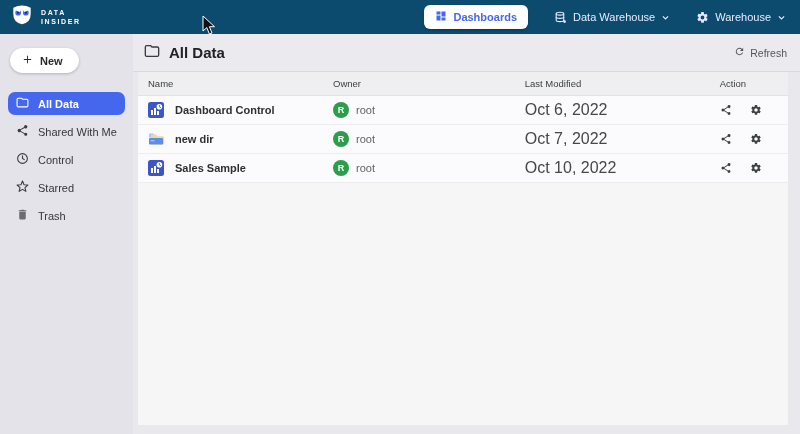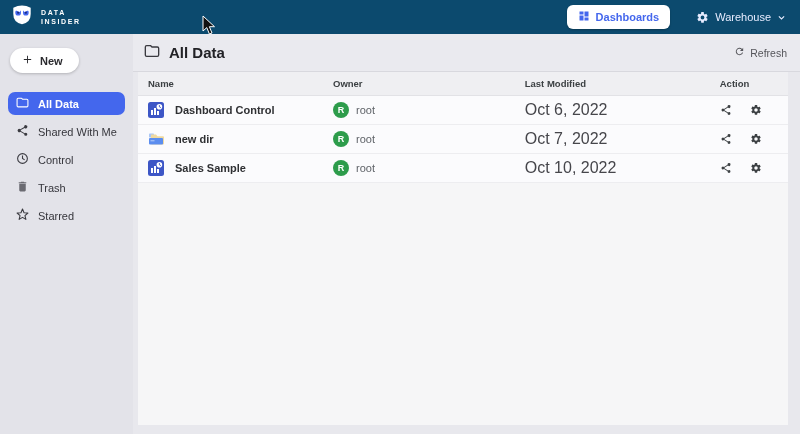--- a/index.html
+++ b/index.html
@@ -49,21 +49,21 @@
     display:flex; align-items:center; padding:0 13px 0 11px;
   }
   .page-title { font-size:15px; font-weight:bold; color:#222226; margin-left:9px; }
   .refresh { margin-left:auto; display:flex; align-items:center; gap:5px;
     font-size:10.5px; color:#55555A; cursor:pointer; }
   .content { flex:1; background:#E8E8ED; padding:0 12px 9px 5px; display:flex; }
   .panel { flex:1; background:#F6F6F7; display:flex; flex-direction:column; }
   
   .thead {
     display:flex; align-items:center; height:24px; background:#EFEFF2;
-    border-bottom:1px solid #E2E2E6; font-size:9.5px; font-weight:bold; color:#3C4043;
+    border-bottom:1px solid #E2E2E6; font-size:9.5px; font-weight:normal; color:#3C4043;
   }
   .trow {
     display:flex; align-items:center; height:29px; background:#FBFBFD;
     border-bottom:1px solid #EDEDF0; cursor:pointer;
   }
   .col-name { flex:0 0 30%; padding-left:10px; display:flex; align-items:center; gap:11px; }
   .col-owner { flex:0 0 29.5%; display:flex; align-items:center; gap:7px; }
   .col-modified { flex:0 0 30%; }
   .col-action { flex:1; display:flex; align-items:center; gap:18px; }
   .name-text { font-size:11px; font-weight:bold; color:#2F3033; }
@@ -103,31 +103,47 @@
     <button class="nav-pill">
       <span>
         <svg width="12" height="12" viewBox="0 0 24 24" fill="#4467ED">
           <path d="M3,3h8v6H3z M13,3h8v10h-8z M3,11h8v10H3z M13,15h8v6h-8z"></path>
         </svg>
       </span>
       <span>Dashboards</span>
     </button>
     <div class="nav-link">
       <span>
-        <svg width="13" height="13" viewBox="0 0 24 24" fill="#E7ECFF">
-          <path d="M19.14,12.94a7.43,7.43,0,0,0,.06-.94,7.43,7.43,0,0,0-.06-.94l2-1.58a.5.5,0,0,0,.12-.64l-1.92-3.32a.5.5,0,0,0-.61-.22l-2.39,1a7.28,7.28,0,0,0-1.62-.94l-.36-2.54A.5.5,0,0,0,13.87,2H10.13a.5.5,0,0,0-.49.42L9.28,5a7.28,7.28,0,0,0-1.62.94l-2.39-1a.5.5,0,0,0-.61.22L2.74,8.84a.5.5,0,0,0,.12.64l2,1.58a7.43,7.43,0,0,0-.06.94,7.43,7.43,0,0,0,.06.94l-2,1.58a.5.5,0,0,0-.12.64l1.92,3.32a.5.5,0,0,0,.61.22l2.39-1a7.28,7.28,0,0,0,1.62.94l.36,2.54a.5.5,0,0,0,.49.42h3.74a.5.5,0,0,0,.49-.42l.36-2.54a7.28,7.28,0,0,0,1.62-.94l2.39,1a.5.5,0,0,0,.61-.22l1.92-3.32a.5.5,0,0,0-.12-.64ZM12,15.5A3.5,3.5,0,1,1,15.5,12,3.5,3.5,0,0,1,12,15.5Z"></path>
-        </svg>
-      </span>
-      <span>Warehouse</span>
+        <svg width="13" height="13" viewBox="0 0 24 24" fill="none" stroke="#E7ECFF" stroke-width="2">
+          <ellipse cx="11" cy="5" rx="7" ry="2.6"></ellipse>
+          <path d="M4,5 v6 c0,1.4 3.1,2.6 7,2.6 s7,-1.2 7,-2.6 v-6"></path>
+          <path d="M4,11 v6 c0,1.4 3.1,2.6 7,2.6 s7,-1.2 7,-2.6 v-6"></path>
+          <circle cx="19.5" cy="19.5" r="2.5" fill="#E7ECFF" stroke="none"></circle>
+        </svg>
+      </span>
+      <span>Data Warehouse</span>
       <span>
         <svg width="9" height="9" viewBox="0 0 24 24" fill="none" stroke="#E7ECFF" stroke-width="3">
             <path d="M5,9 l7,7 7,-7"></path>
           </svg>
       </span>
     </div>
+    <div class="nav-link">
+      <span>
+        <svg width="13" height="13" viewBox="0 0 24 24" fill="#E7ECFF">
+          <path d="M19.14,12.94a7.43,7.43,0,0,0,.06-.94,7.43,7.43,0,0,0-.06-.94l2-1.58a.5.5,0,0,0,.12-.64l-1.92-3.32a.5.5,0,0,0-.61-.22l-2.39,1a7.28,7.28,0,0,0-1.62-.94l-.36-2.54A.5.5,0,0,0,13.87,2H10.13a.5.5,0,0,0-.49.42L9.28,5a7.28,7.28,0,0,0-1.62.94l-2.39-1a.5.5,0,0,0-.61.22L2.74,8.84a.5.5,0,0,0,.12.64l2,1.58a7.43,7.43,0,0,0-.06.94,7.43,7.43,0,0,0,.06.94l-2,1.58a.5.5,0,0,0-.12.64l1.92,3.32a.5.5,0,0,0,.61.22l2.39-1a7.28,7.28,0,0,0,1.62.94l.36,2.54a.5.5,0,0,0,.49.42h3.74a.5.5,0,0,0,.49-.42l.36-2.54a7.28,7.28,0,0,0,1.62-.94l2.39,1a.5.5,0,0,0,.61-.22l1.92-3.32a.5.5,0,0,0-.12-.64ZM12,15.5A3.5,3.5,0,1,1,15.5,12,3.5,3.5,0,0,1,12,15.5Z"></path>
+        </svg>
+      </span>
+      <span>Warehouse</span>
+      <span>
+        <svg width="9" height="9" viewBox="0 0 24 24" fill="none" stroke="#E7ECFF" stroke-width="3">
+            <path d="M5,9 l7,7 7,-7"></path>
+          </svg>
+      </span>
+    </div>
   </div>
 </div>
 
 <div class="app">
 
   <div class="sidebar">
     <button class="btn-new">
       <span>
         <svg width="11" height="11" viewBox="0 0 24 24" fill="#2A2A2E">
             <path d="M11,4h2v7h7v2h-7v7h-2v-7H4v-2h7Z"></path>
@@ -159,34 +175,34 @@
         <svg width="13" height="13" viewBox="0 0 24 24" fill="none" stroke="#3A3A40" stroke-width="2">
           <circle cx="12" cy="12" r="9"></circle>
           <path d="M12,6.5 V12 l4,2.5"></path>
         </svg>
       </span>
       <span>Control</span>
     </div>
 
     <div class="side-item">
       <span>
+        <svg width="13" height="13" viewBox="0 0 24 24" fill="none" stroke="#3A3A40" stroke-width="2">
+          <path d="M12,17.27 L18.18,21 16.54,13.97 22,9.24 14.81,8.63 12,2 9.19,8.63 2,9.24 7.46,13.97 5.82,21 Z" stroke-linejoin="round"></path>
+        </svg>
+      </span>
+      <span>Starred</span>
+    </div>
+
+    <div class="side-item">
+      <span>
         <svg width="13" height="13" viewBox="0 0 24 24" fill="#6B6B72">
           <path d="M6,19a2,2,0,0,0,2,2h8a2,2,0,0,0,2-2V7H6ZM19,4H15.5l-1-1h-5l-1,1H5V6H19Z"></path>
         </svg>
       </span>
       <span>Trash</span>
-    </div>
-
-    <div class="side-item">
-      <span>
-        <svg width="13" height="13" viewBox="0 0 24 24" fill="none" stroke="#3A3A40" stroke-width="2">
-          <path d="M12,17.27 L18.18,21 16.54,13.97 22,9.24 14.81,8.63 12,2 9.19,8.63 2,9.24 7.46,13.97 5.82,21 Z" stroke-linejoin="round"></path>
-        </svg>
-      </span>
-      <span>Starred</span>
     </div>
   </div>
 
   <div class="main">
     <div class="main-header">
       <span>
         <svg width="16" height="16" viewBox="0 0 24 24" fill="none" stroke="#3A3A40" stroke-width="2">
           <path d="M10,4H4A2,2,0,0,0,2,6V18a2,2,0,0,0,2,2H20a2,2,0,0,0,2-2V8a2,2,0,0,0-2-2H12Z"></path>
         </svg>
       </span>

